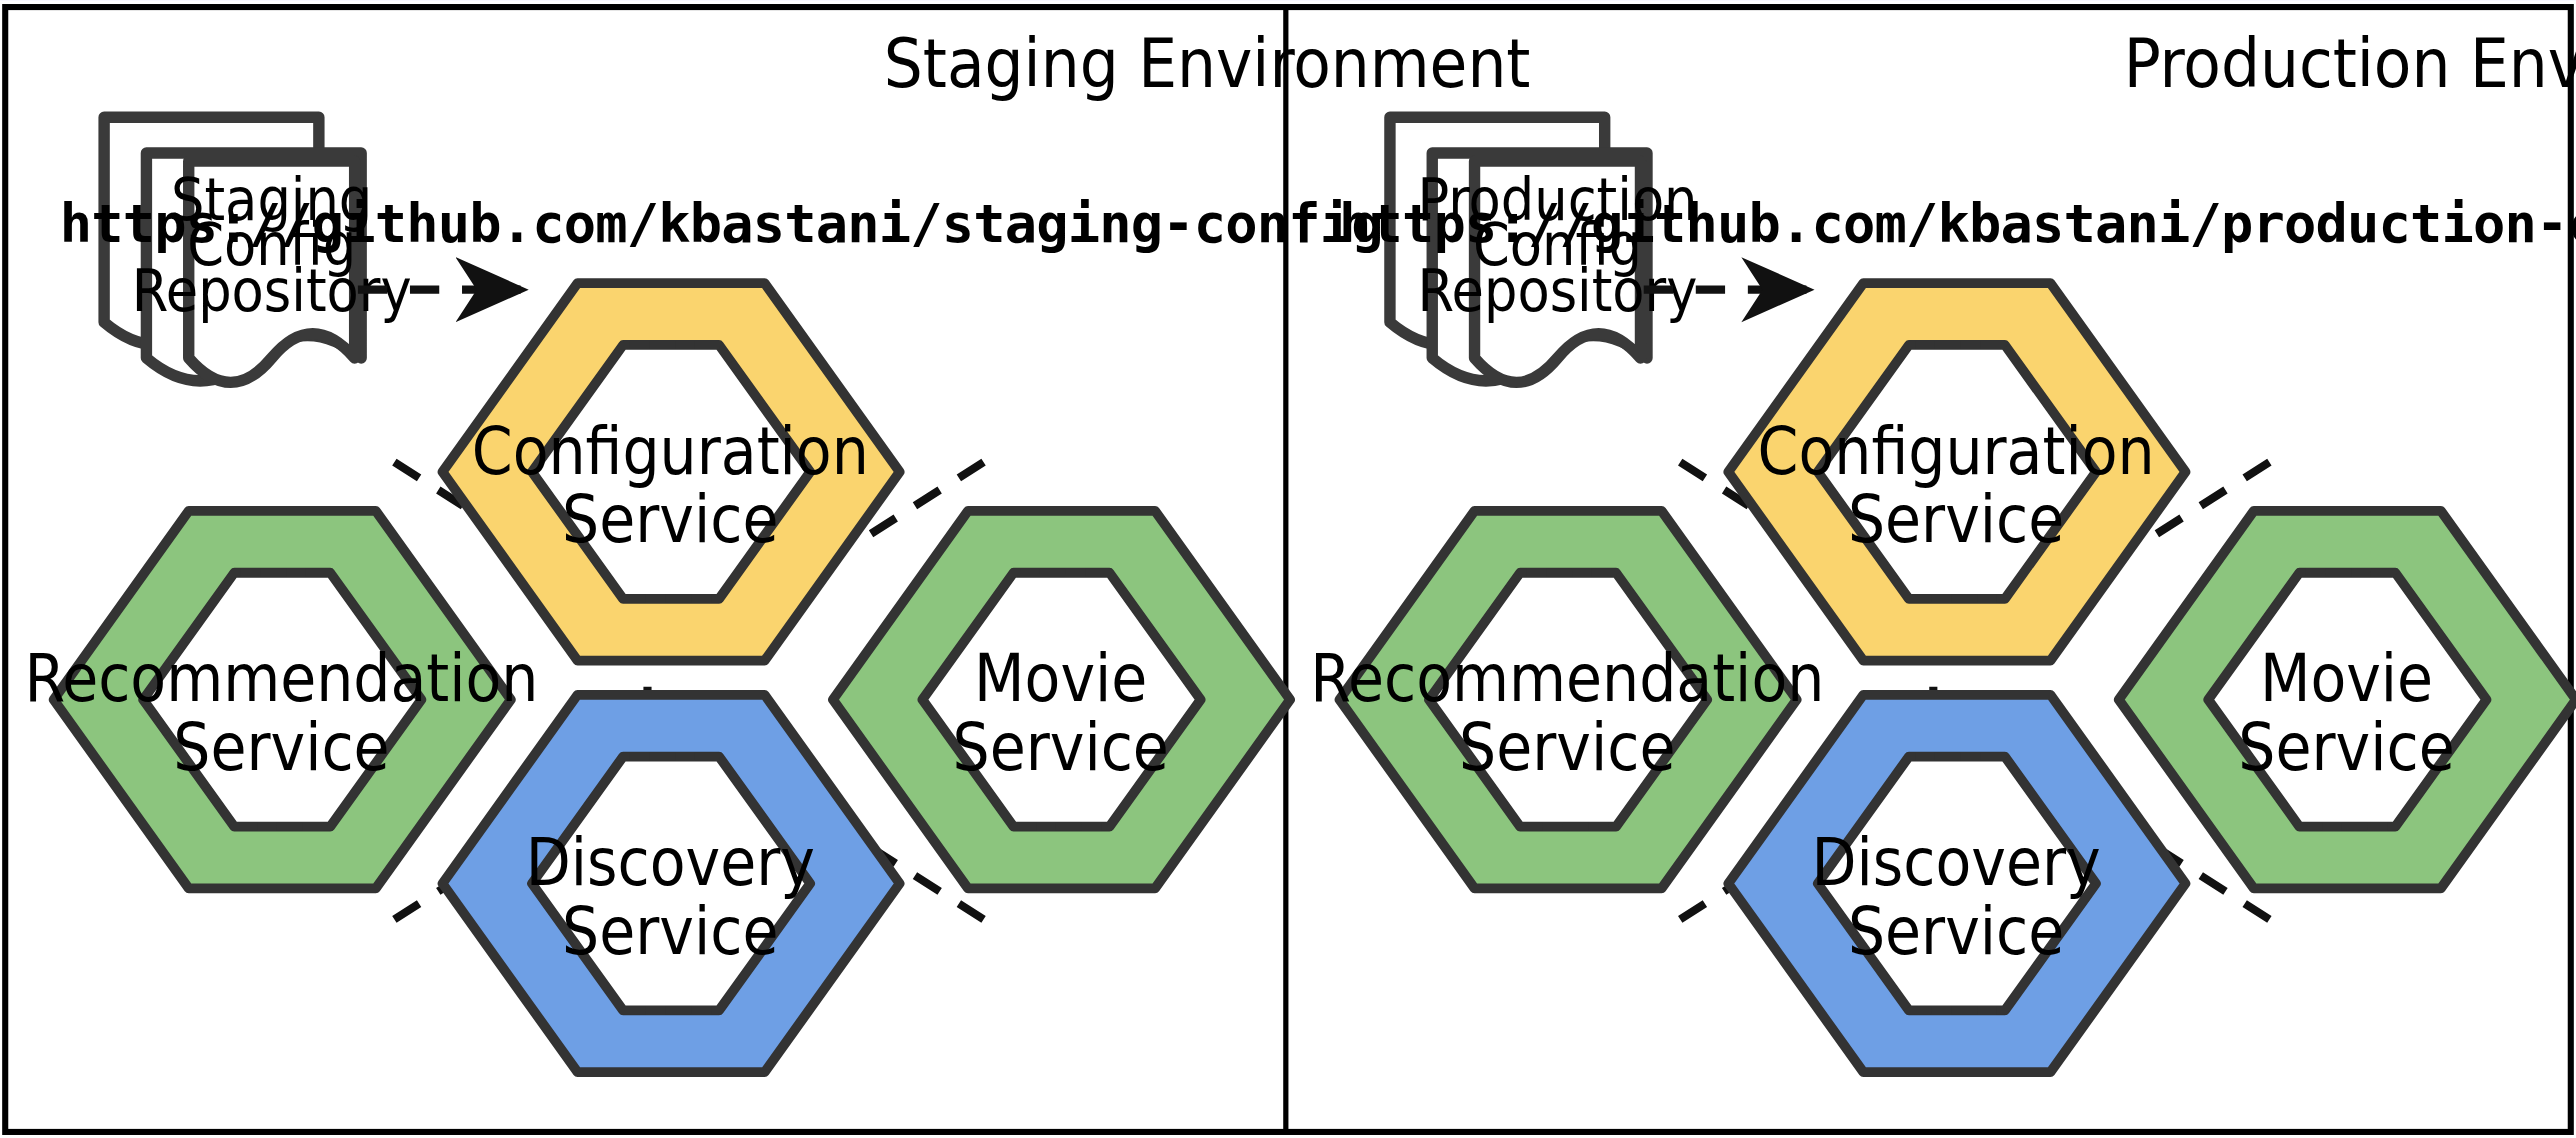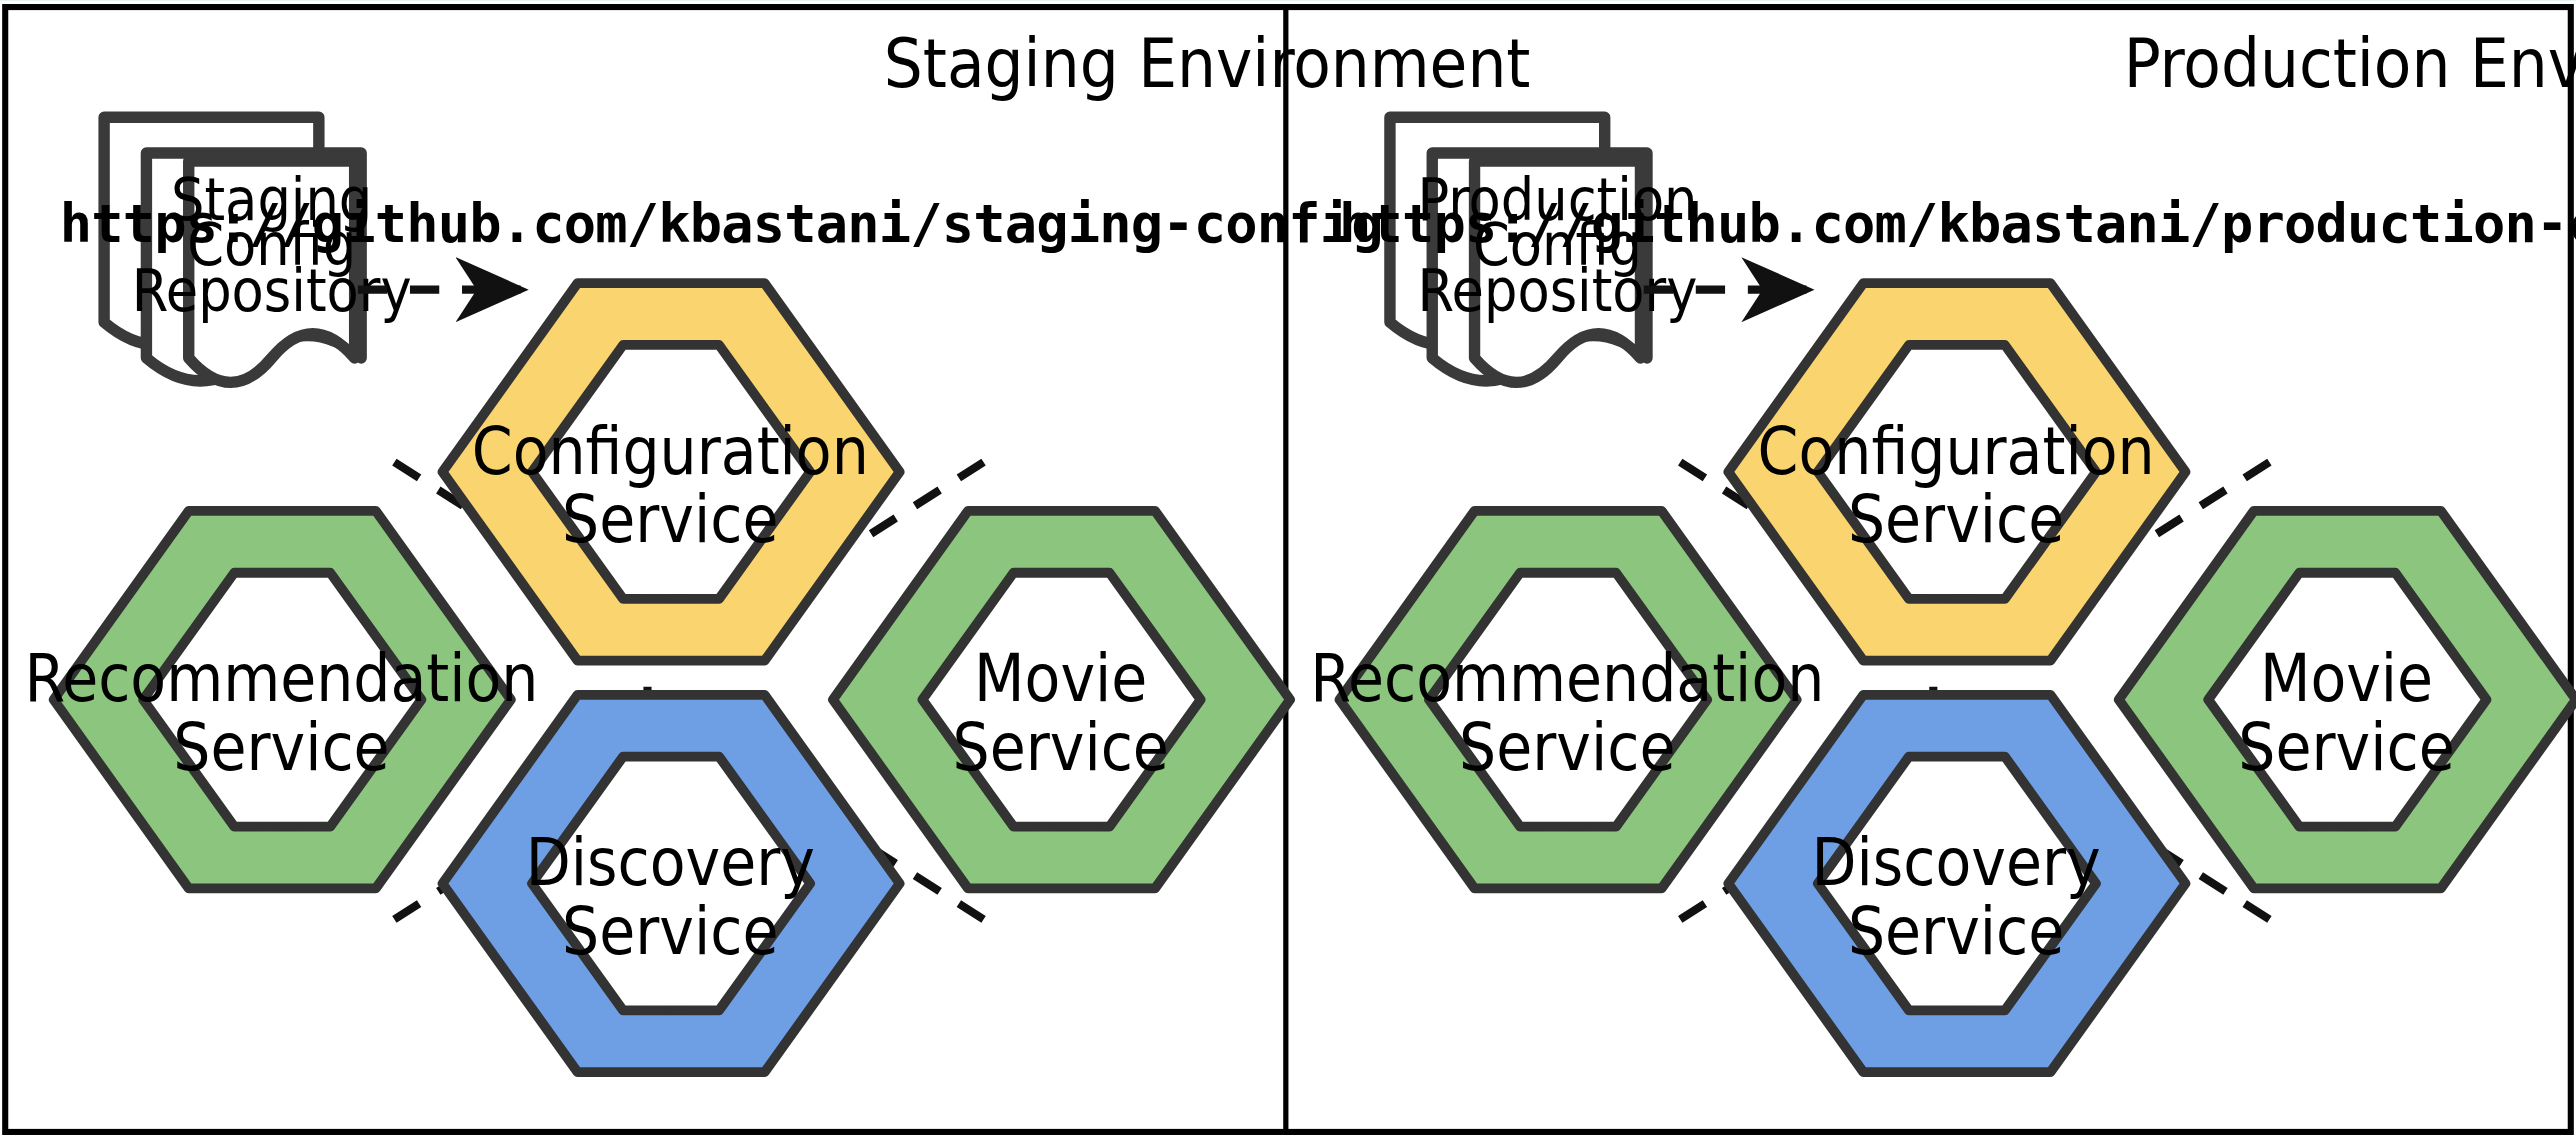--- a/index.html
+++ b/index.html
@@ -1,18 +1,18 @@
 <!DOCTYPE html>
 <html style="font-size:14px"><head>
 <meta charset="utf-8">
 <style>
   html,body{margin:0;padding:0;background:#ffffff;}
   body{width:2576px;height:1139px;overflow:hidden;
        font-family:"DejaVu Sans Condensed","Liberation Sans",sans-serif;}
-  #canvas{position:relative;width:2576px;height:1139px;background:#15803d;}
+  #canvas{position:relative;width:2576px;height:1139px;background:#c4b5fd;}
   svg{display:block;}
   .hex-label,.repo-label,.panel-title,.url-label{
       fill:#000;dominant-baseline:middle;text-anchor:middle;}
   .panel-title{font-size:42px;font-family:"DejaVu Sans Condensed","Liberation Sans",sans-serif;}
   .hex-label{font-size:40px;}
   .repo-label{font-size:36px;}
   .url-label{font-family:"DejaVu Sans Mono","Liberation Mono",monospace;
              font-size:33px;font-weight:bold;letter-spacing:-0.5px;}
 </style>
 </head>

